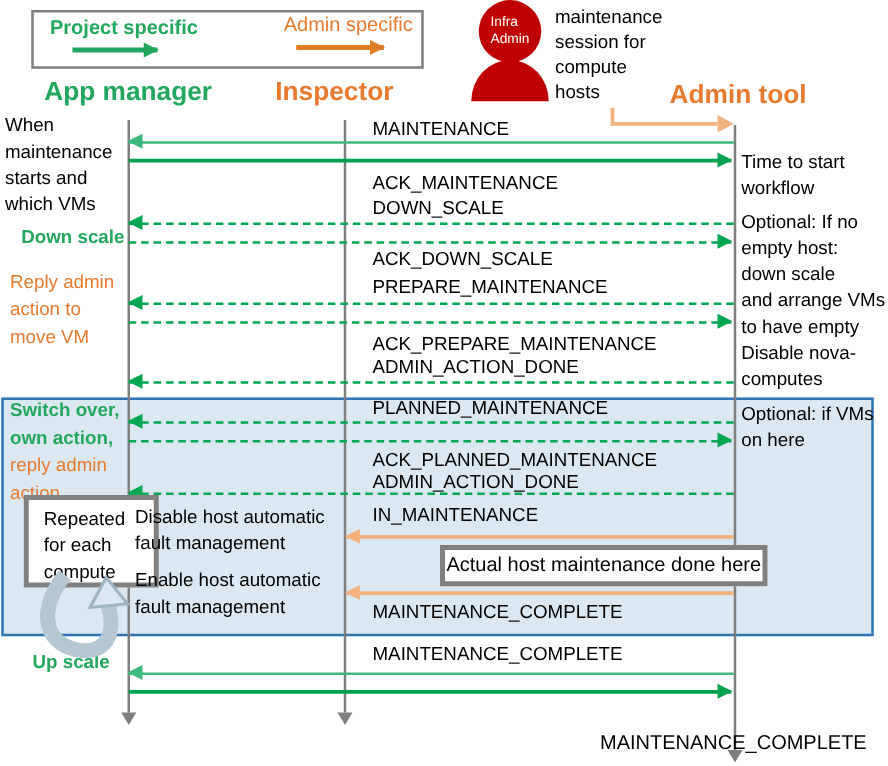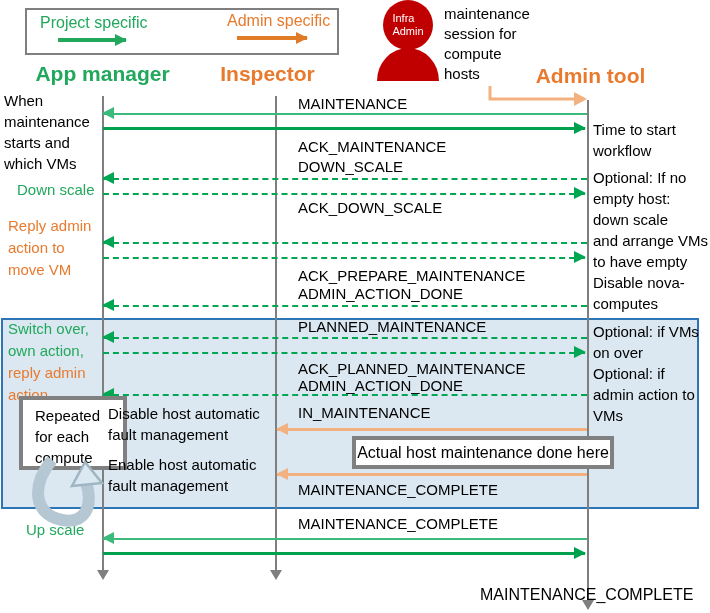--- a/index.html
+++ b/index.html
@@ -10,21 +10,21 @@
   
   .loop-region{position:absolute;left:1px;top:318px;width:698px;height:191px;
     background:#dbe8f1;border:2px solid #2e75b6;box-sizing:border-box;}
   .legend-box{position:absolute;left:25px;top:8px;width:314px;height:47px;
     background:#fff;border:2px solid #7f7f7f;box-sizing:border-box;}
   .gray-box{position:absolute;background:#fff;border:4px solid #808080;box-sizing:border-box;}
   
   .note{position:absolute;font-size:15px;line-height:21px;white-space:pre-line;}
   .msg-label{position:absolute;font-size:15px;color:#000;white-space:nowrap;}
   .actor{position:absolute;font-size:21px;font-weight:600;text-align:center;white-space:nowrap;}
-  .green{color:#21a85c;}
+  .green{color:#21a85c;font-weight:bold;}
   .orange{color:#e87a2e;}
   
   .lifeline{position:absolute;width:2px;background:#7f7f7f;}
   .lifeline::after{content:'';position:absolute;left:-5px;bottom:-10px;width:0;height:0;
     border:6px solid transparent;border-bottom:0;border-top:10px solid #7f7f7f;}
   
   .arr{position:absolute;height:0;}
   .solid-light{color:#3cba7c;border-top:2px solid;}
   .solid-dark{color:#00a14e;border-top:3px solid;}
   .dash{color:#00a651;border-top:2px dashed;}
@@ -81,20 +81,21 @@
   <div class="arr solid-light hl" style="left:103px;top:113px;width:484px;"></div>
 
   <div class="arr solid-dark hr" style="left:103px;top:127px;width:482px;"></div>
   <div class="msg-label" style="left:298px;top:138px;">ACK_MAINTENANCE</div>
 
   <div class="msg-label" style="left:298px;top:158px;">DOWN_SCALE</div>
   <div class="arr dash hl" style="left:103px;top:178px;width:484px;"></div>
   <div class="arr dash hr" style="left:103px;top:193px;width:482px;"></div>
   <div class="msg-label" style="left:298px;top:199px;">ACK_DOWN_SCALE</div>
 
+  <div class="msg-label" style="left:298px;top:221px;">PREPARE_MAINTENANCE</div>
   <div class="arr dash hl" style="left:103px;top:242px;width:484px;"></div>
   <div class="arr dash hr" style="left:103px;top:257px;width:482px;"></div>
   <div class="msg-label" style="left:298px;top:267px;">ACK_PREPARE_MAINTENANCE</div>
 
   <div class="msg-label" style="left:298px;top:285px;">ADMIN_ACTION_DONE</div>
   <div class="arr dash hl" style="left:103px;top:305px;width:484px;"></div>
 
   <div class="msg-label" style="left:298px;top:318px;">PLANNED_MAINTENANCE</div>
   <div class="arr dash hl" style="left:103px;top:337px;width:484px;"></div>
   <div class="arr dash hr" style="left:103px;top:352px;width:482px;"></div>
@@ -147,18 +148,15 @@
   <div class="note" style="left:593px;top:119px;width:115px;">Time to start
 workflow</div>
   <div class="note" style="left:593px;top:167px;width:117px;">Optional: If no
 empty host:
 down scale
 and arrange VMs
 to have empty</div>
   <div class="note" style="left:593px;top:272px;width:115px;">Disable nova-
 computes</div>
   <div class="note" style="left:593px;top:321px;width:115px;">Optional: if VMs
-on over</div>
-  <div class="note" style="left:593px;top:363px;width:115px;">Optional: if
-admin action to
-VMs</div>
+on here</div>
 
 </div>
 
 </body></html>

